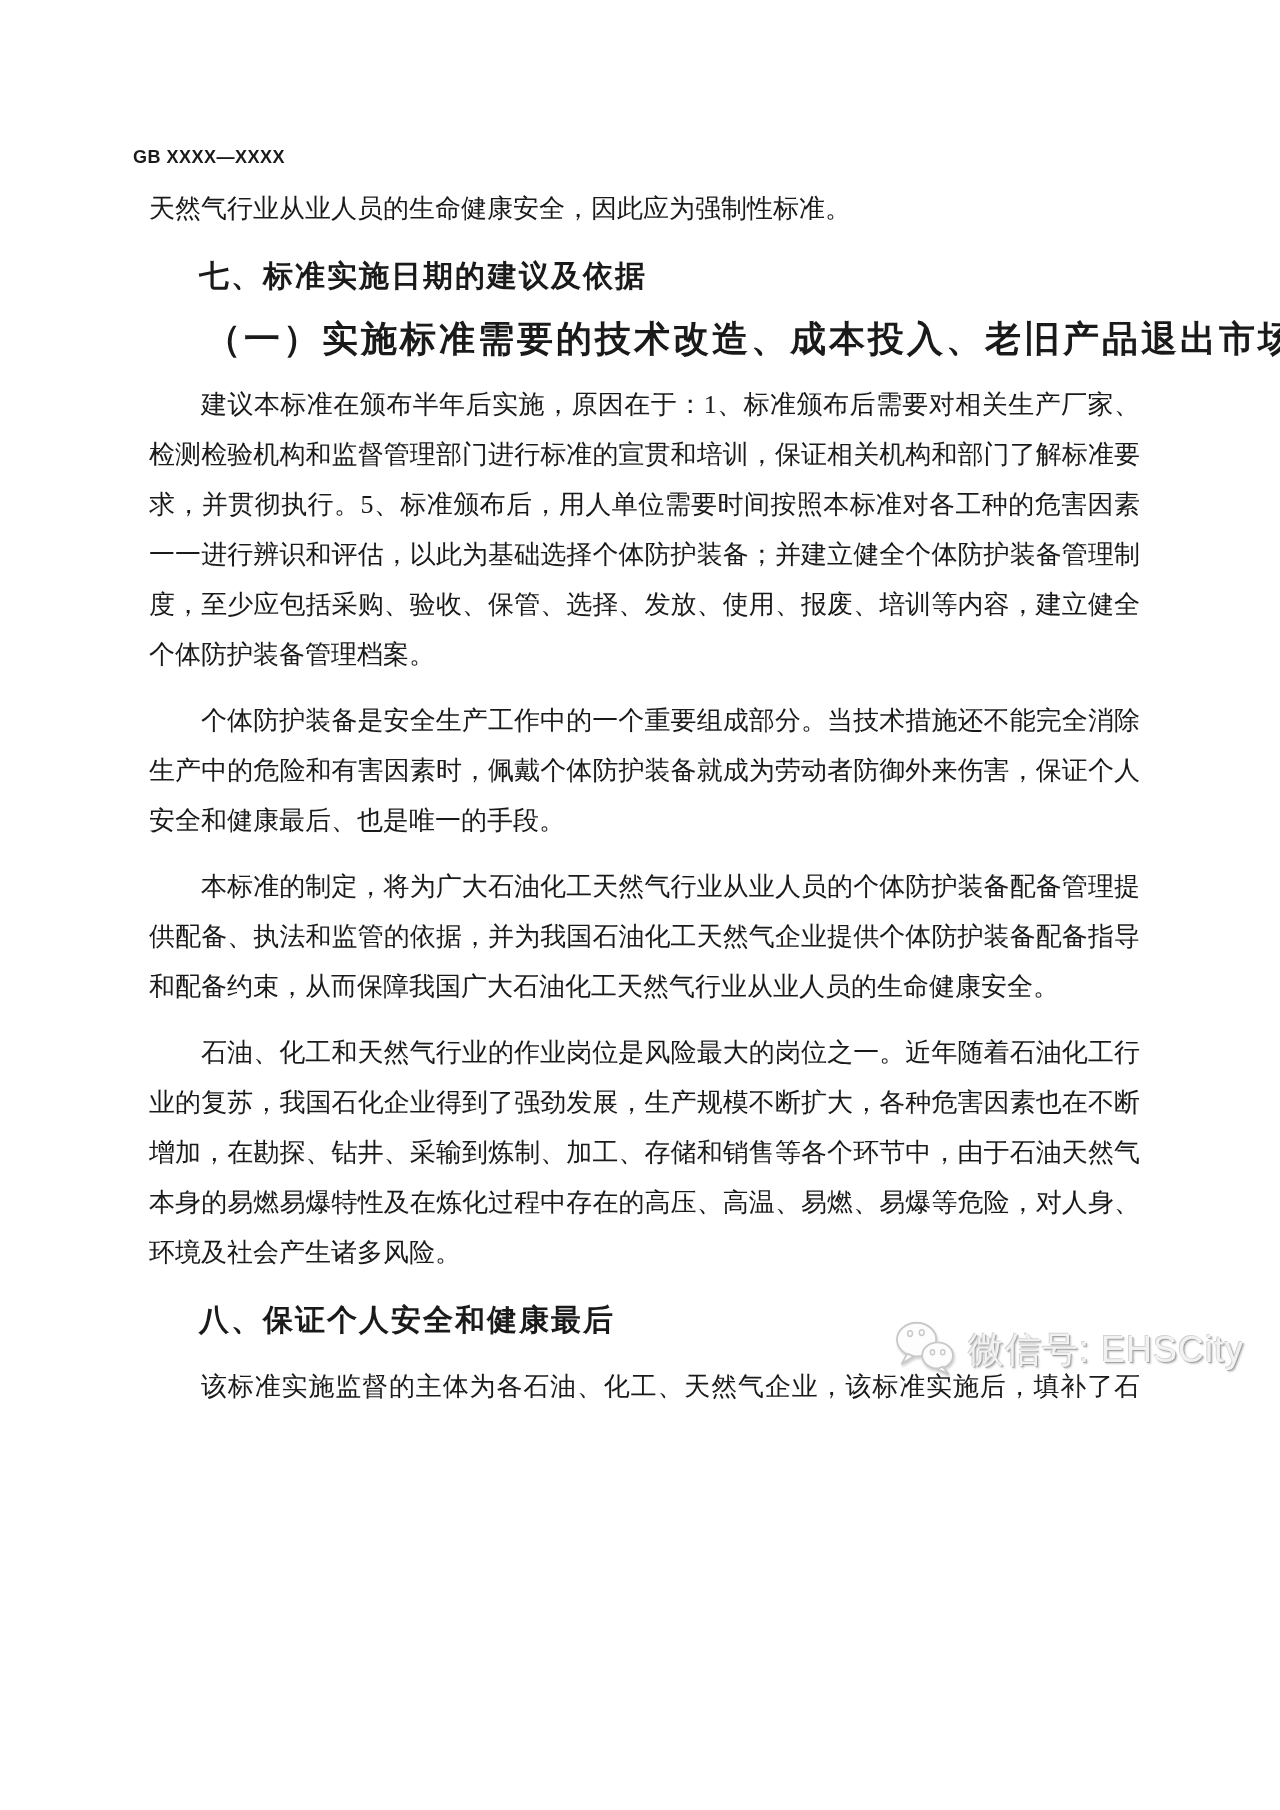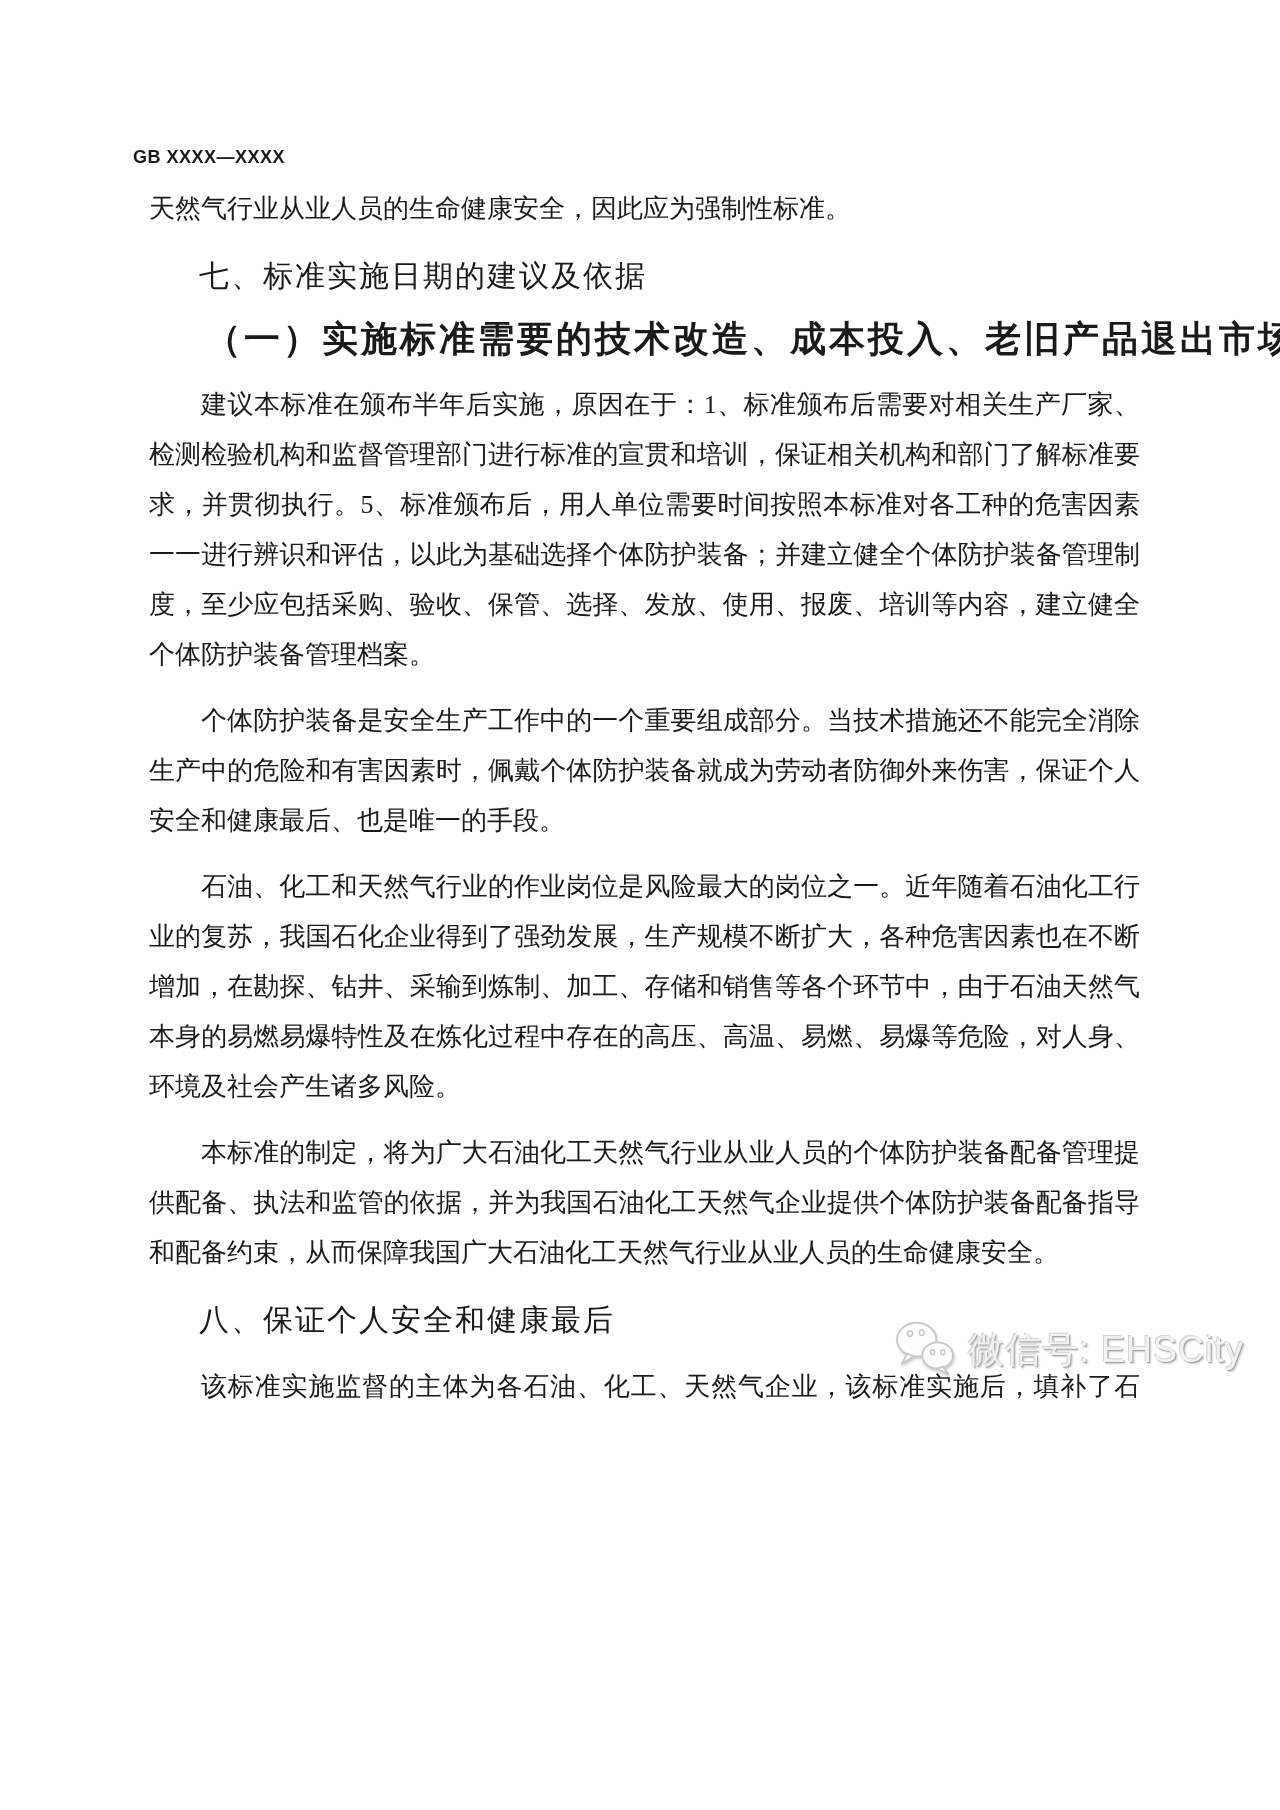--- a/index.html
+++ b/index.html
@@ -28,21 +28,21 @@
   }
   p.body {
     font-size: 26px;
     line-height: 50px;
     text-align: justify;
     margin: 16px;
   }
   p.indent { text-indent: 2em; }
   h1.sec {
     font-family: "Liberation Sans", "DejaVu Sans", sans-serif;
-    font-weight: normal;
+    font-weight: bold;
     font-size: 30px;
     line-height: 52px;
     margin: 16px 0 0 0;
     text-indent: 2.2em;
     letter-spacing: 2px;
   }
   h2.subsec {
     font-family: "Liberation Sans", "DejaVu Sans", sans-serif;
     font-weight: bold;
     font-size: 36px;
@@ -100,23 +100,23 @@
 
     <h1 class="sec mt12">七、标准实施日期的建议及依据</h1>
 
     <h2 class="subsec mt12">（一）实施标准需要的技术改造、成本投入、老旧产品退出市场时间</h2>
 
     <p class="body indent mt12">建议本标准在颁布半年后实施，原因在于：1、标准颁布后需要对相关生产厂家、检测检验机构和监督管理部门进行标准的宣贯和培训，保证相关机构和部门了解标准要求，并贯彻执行。5、标准颁布后，用人单位需要时间按照本标准对各工种的危害因素一一进行辨识和评估，以此为基础选择个体防护装备；并建立健全个体防护装备管理制度，至少应包括采购、验收、保管、选择、发放、使用、报废、培训等内容，建立健全个体防护装备管理档案。</p>
 
 
     <p class="body indent mt8">个体防护装备是安全生产工作中的一个重要组成部分。当技术措施还不能完全消除生产中的危险和有害因素时，佩戴个体防护装备就成为劳动者防御外来伤害，保证个人安全和健康最后、也是唯一的手段。</p>
 
+    <p class="body indent">本标准的制定，将为广大石油化工天然气行业从业人员的个体防护装备配备管理提供配备、执法和监管的依据，并为我国石油化工天然气企业提供个体防护装备配备指导和配备约束，从而保障我国广大石油化工天然气行业从业人员的生命健康安全。</p>
+
     <p class="body indent">石油、化工和天然气行业的作业岗位是风险最大的岗位之一。近年随着石油化工行业的复苏，我国石化企业得到了强劲发展，生产规模不断扩大，各种危害因素也在不断增加，在勘探、钻井、采输到炼制、加工、存储和销售等各个环节中，由于石油天然气本身的易燃易爆特性及在炼化过程中存在的高压、高温、易燃、易爆等危险，对人身、环境及社会产生诸多风险。</p>
-
-    <p class="body indent">本标准的制定，将为广大石油化工天然气行业从业人员的个体防护装备配备管理提供配备、执法和监管的依据，并为我国石油化工天然气企业提供个体防护装备配备指导和配备约束，从而保障我国广大石油化工天然气行业从业人员的生命健康安全。</p>
 
     <h1 class="sec mt18">八、保证个人安全和健康最后</h1>
 
     <p class="body indent mt8">该标准实施监督的主体为各石油、化工、天然气企业，该标准实施后，填补了石油、化工、天然气企业作业人员个体防护装备配备管理的空白，为石油、化工、天然气企业提供个体防护装备配备依据，为国家监管执法部门提供执法依据和执法规范。新标准颁布实施后，石油、化工、天然气用人单位应将本标准作为个体防护装备配备的总体配备依据，监督管理部门应将本标准作为总体执法依据和执法规范，对石油、化工、天然气用人单位个体防护装备的配备及管理进行监督管理。</p>
 
   </div>
 
   <div class="page-number">29</div>
 
   <div class="watermark">

